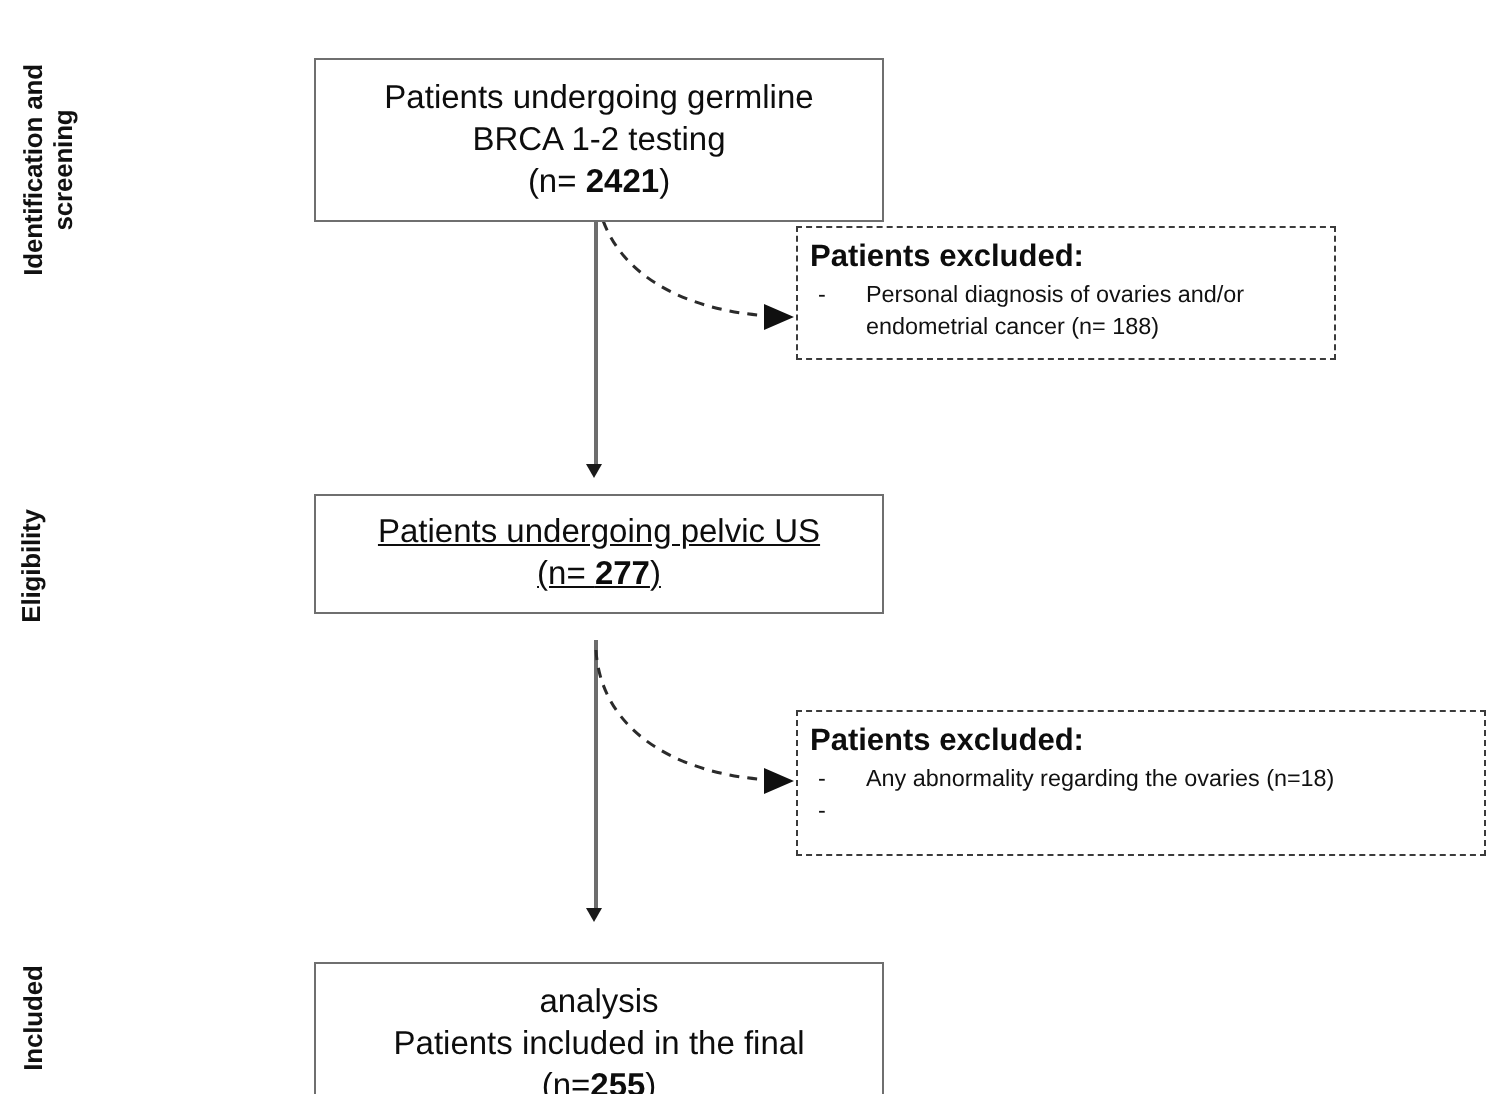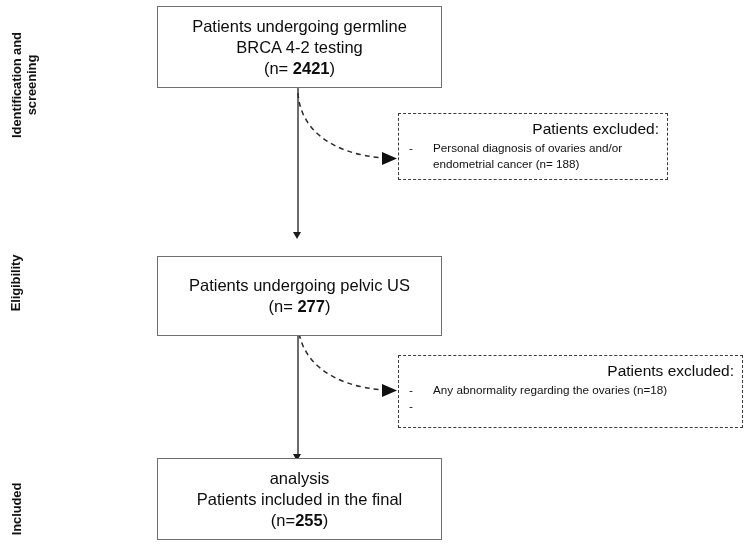--- a/index.html
+++ b/index.html
@@ -39,35 +39,36 @@
     box-sizing: border-box;
     border: 1.4px solid #6f6f6f;
     background: #ffffff;
     display: flex;
     align-items: center;
     justify-content: center;
     text-align: center;
     font-size: 16.5px;
     line-height: 21px;
     color: #0d0d0d;
+    margin-top: 23px;
   }
   .flow-box .inner { width: 100%; padding: 0 6px; }
   .flow-box b { font-weight: bold; }
 
   
   .excl-box {
     position: absolute;
     box-sizing: border-box;
     border: 1.3px dashed #3b3b3b;
     background: #ffffff;
     padding: 5px 8px 5px 6px;
   }
   .excl-title {
-    text-align: right;
-    font-weight: normal;
+    text-align: left;
+    font-weight: bold;
     font-size: 15.5px;
     line-height: 20px;
     color: #0d0d0d;
     margin-bottom: 1px;
   }
   .excl-list {
     margin: 0;
     padding: 0;
     list-style: none;
   }
@@ -127,42 +128,42 @@
   <div class="arrowhead" style="left:293px; top:454px;"></div>
 
   <svg class="curve" style="left:290px; top:320px;" width="115" height="100" viewBox="0 0 115 100">
     <path d="M 8 5 C 10 40, 40 66, 94 70" fill="none" stroke="#2b2b2b" stroke-width="1.5" stroke-dasharray="5,4" stroke-linecap="butt"></path>
     <polygon points="92,64 107,70.5 92,77" fill="#101010"></polygon>
   </svg>
 
   <div class="flow-box" style="left:157px; top:6px; width:285px; height:82px;">
     <div class="inner">
       <div>Patients undergoing germline</div>
-      <div>BRCA 4-2 testing</div>
+      <div>BRCA 1-2 testing</div>
       <div>
         <span>(n= </span><b>2421</b><span>)</span>
       </div>
     </div>
   </div>
 
   <div class="excl-box" style="left:398px; top:113px; width:270px; height:67px;">
     <div class="excl-title">Patients excluded:</div>
     <ul class="excl-list">
       <li>
         <span class="dash">-</span>
         <span>Personal diagnosis of ovaries and/or</span>
       </li>
       <li>
         <span class="dash"></span>
         <span>endometrial cancer (n= 188)</span>
       </li>
     </ul>
   </div>
 
-  <div class="flow-box" style="left:157px; top:256px; width:285px; height:80px;">
+  <div class="flow-box" style="left:157px; top:224px; width:285px; height:60px;text-decoration:underline;">
     <div class="inner">
       <div>Patients undergoing pelvic US</div>
       <div>
         <span>(n= </span><b>277</b><span>)</span>
       </div>
     </div>
   </div>
 
   <div class="excl-box" style="left:398px; top:355px; width:345px; height:73px;">
     <div class="excl-title">Patients excluded:</div>

